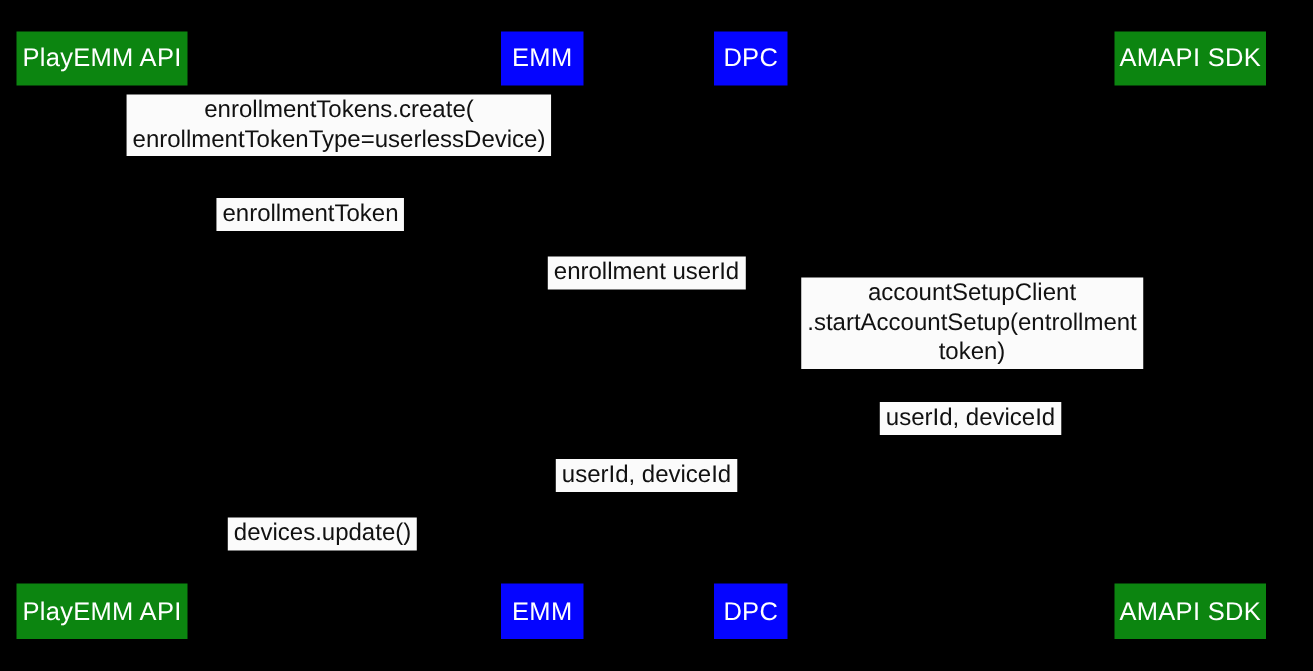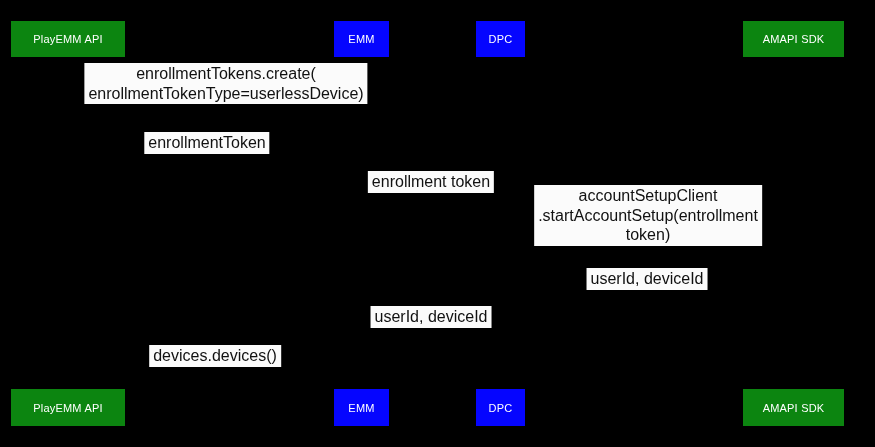--- a/index.html
+++ b/index.html
@@ -15,21 +15,21 @@
     background: #000;
     overflow: hidden;
   }
   .actor {
     position: absolute;
     height: 36px;
     display: flex;
     align-items: center;
     justify-content: center;
     color: #fff;
-    font-size: 11px;
+    font-size: 17px;
     letter-spacing: 0.2px;
     white-space: nowrap;
   }
   .msg {
     position: absolute;
     transform: translateX(-50%);
     background: #fbfbfb;
     color: #111;
     font-size: 16px;
     line-height: 19.5px;
@@ -44,25 +44,25 @@
 <div class="diagram">
 
   <div class="actor" style="left: 11px; top: 21px; width: 114px; background-color: rgb(12, 133, 16);">PlayEMM API</div>
   <div class="actor" style="left: 334px; top: 21px; width: 55px; background-color: rgb(5, 5, 255);">EMM</div>
   <div class="actor" style="left: 476px; top: 21px; width: 49px; background-color: rgb(5, 5, 255);">DPC</div>
   <div class="actor" style="left: 743px; top: 21px; width: 101px; background-color: rgb(12, 133, 16);">AMAPI SDK</div>
 
   <div class="msg" style="left:226px; top:63px;">enrollmentTokens.create(
 enrollmentTokenType=userlessDevice)</div>
   <div class="msg" style="left:207px; top:132px;">enrollmentToken</div>
-  <div class="msg" style="left:431px; top:171px;">enrollment token</div>
+  <div class="msg" style="left:431px; top:171px;">enrollment userId</div>
   <div class="msg" style="left:648px; top:185px;">accountSetupClient
 .startAccountSetup(entrollment token)</div>
   <div class="msg" style="left:647px; top:268px;">userId, deviceId</div>
   <div class="msg" style="left:431px; top:306px;">userId, deviceId</div>
-  <div class="msg" style="left:215px; top:345px;">devices.devices()</div>
+  <div class="msg" style="left:215px; top:345px;">devices.update()</div>
 
   <div class="actor" style="left: 11px; top: 389px; width: 114px; height: 37px; background-color: rgb(12, 133, 16);">PlayEMM API</div>
   <div class="actor" style="left: 334px; top: 389px; width: 55px; height: 37px; background-color: rgb(5, 5, 255);">EMM</div>
   <div class="actor" style="left: 476px; top: 389px; width: 49px; height: 37px; background-color: rgb(5, 5, 255);">DPC</div>
   <div class="actor" style="left: 743px; top: 389px; width: 101px; height: 37px; background-color: rgb(12, 133, 16);">AMAPI SDK</div>
 
 </div>
 
 </body></html>

